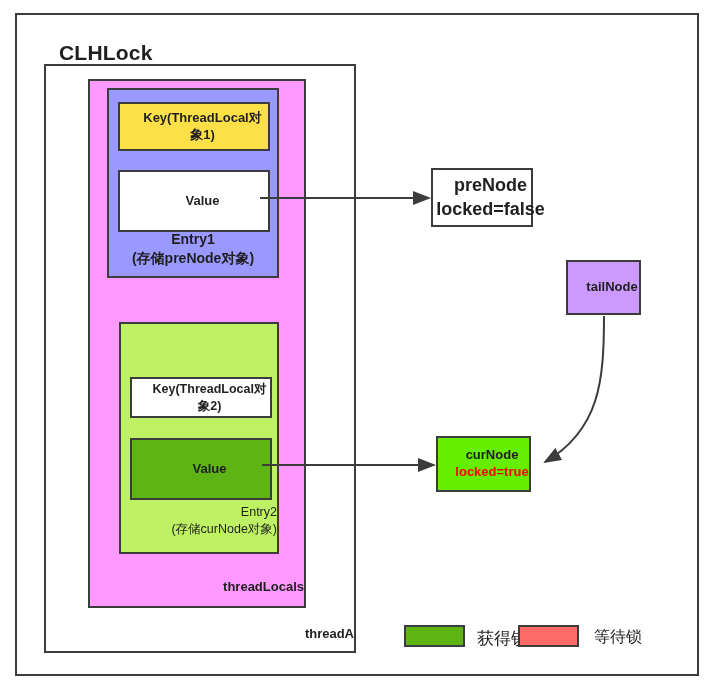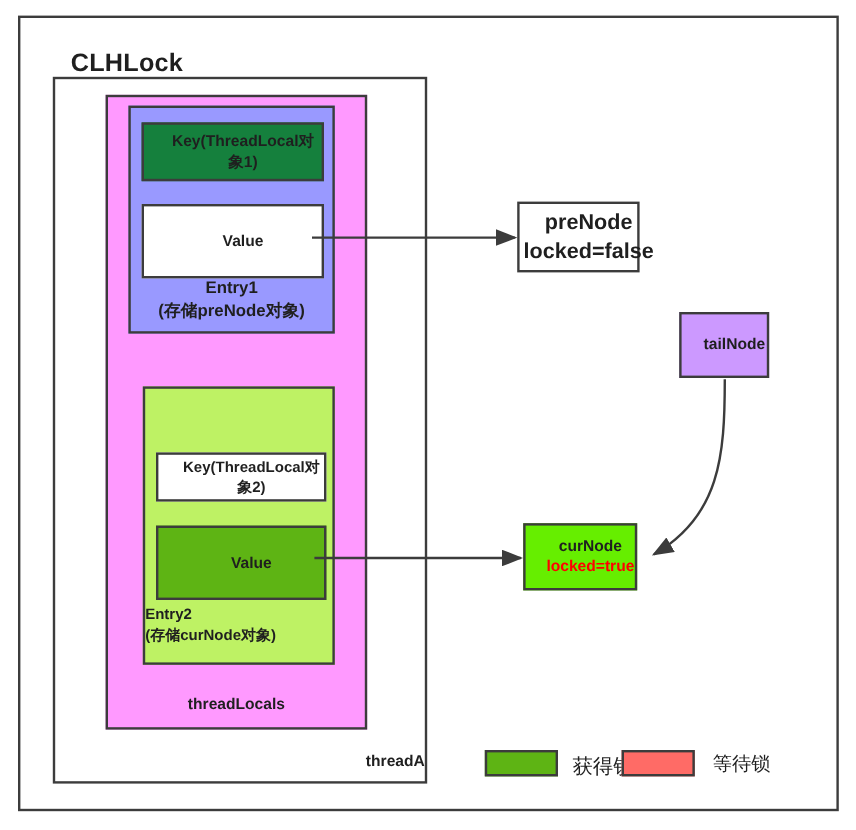--- a/index.html
+++ b/index.html
@@ -72,36 +72,36 @@
   #thread-locals-box {
     left: 88px; top: 79px;
     width: 218px; height: 529px;
     background: #ff99ff;
     display: block;
   }
   #thread-locals-label {
     position: absolute;
     left: 0; right: 0;
     bottom: 10px;
-    text-align: center;
+    text-align: right;
     font-size: 13px;
     font-weight: bold;
   }
 
   
   #entry1-box {
     left: 107px; top: 88px;
     width: 172px; height: 190px;
     background: #9999ff;
     display: block;
   }
   #entry1-key {
     left: 9px; top: 12px;
     width: 152px; height: 49px;
-    background: #15803d;
+    background: #fde047;
   }
   #entry1-value {
     left: 9px; top: 80px;
     width: 152px; height: 62px;
     background: #ffffff;
   }
   #entry1-caption {
     position: absolute;
     left: 0; right: 0;
     bottom: 8px;
@@ -126,23 +126,23 @@
   }
   #entry2-value {
     left: 9px; top: 114px;
     width: 142px; height: 62px;
     background: #5eb414;
   }
   #entry2-caption {
     position: absolute;
     left: 0; right: 0;
     bottom: 14px;
-    text-align: left;
+    text-align: right;
     font-size: 12.5px;
-    font-weight: bold;
+    font-weight: normal;
     line-height: 1.35;
   }
 
   
   #pre-node-box {
     left: 431px; top: 168px;
     width: 102px; height: 59px;
     background: #ffffff;
     flex-direction: column;
     font-size: 18px;

